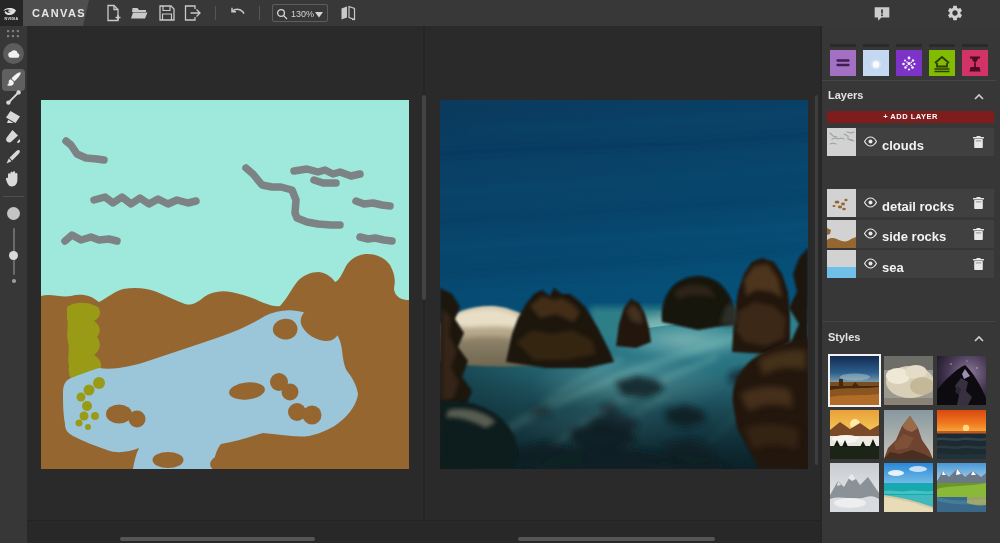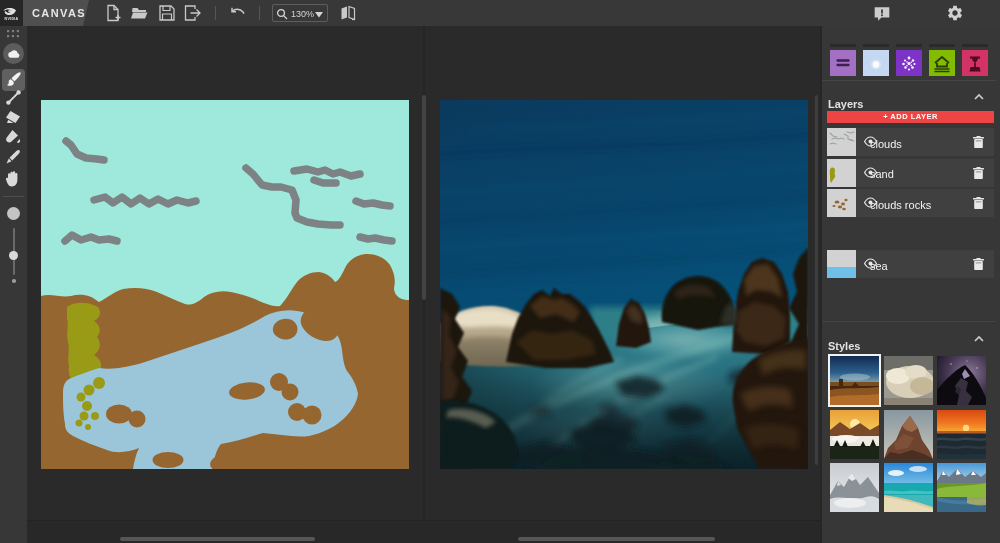--- a/index.html
+++ b/index.html
@@ -29,28 +29,28 @@
   #bottomstrip { position:absolute; left:27px; top:520px; width:793px; height:23px; background:#282828; border-top:1px solid #232323; }
   .hscroll { position:absolute; top:537px; height:3.5px; background:#565656; border-radius:2px; }
   #vscroll { position:absolute; left:815px; top:95px; width:3px; height:370px; background:#3e3e3e; border-radius:2px; }
   #vscroll2 { position:absolute; left:422px; top:95px; width:3.5px; height:205px; background:#434343; border-radius:2px; }
   #lcanvas { position:absolute; left:41px; top:100px; width:368px; height:369px; }
   #rcanvas { position:absolute; left:440px; top:100px; width:368px; height:369px; }
   
   #sidebar { position:absolute; left:822px; top:26px; width:178px; height:517px; background:#373737; }
   .tabbar { position:absolute; top:18px; width:26px; height:3px; background:#2a2a2a; }
   .swatch { position:absolute; top:24px; width:26px; height:26px; }
-  .sechead { position:absolute; color:#e2e2e2; font-size:11px; font-weight:bold;margin-top:9px; }
+  .sechead { position:absolute; color:#e2e2e2; font-size:11px; font-weight:bold; }
   .chev { position:absolute; width:10px; height:10px; }
-  #addlayer { position:absolute; left:5px; top:85px; width:167px; height:12px; background:#ef4444;
+  #addlayer { position:absolute; left:5px; top:85px; width:167px; height:12px; background:#7f1d1d;
      color:#ffffff; font-size:7.5px; font-weight:bold; text-align:center; line-height:12px; letter-spacing:0.5px; }
   .lrow { position:absolute; left:5px; width:167px; height:28px; background:#404040; }
   .lrow.sel { background:#8d8d8d; }
   .lthumb { position:absolute; left:0; top:0; width:29px; height:28px; }
-  .lname { position:absolute; left:43px; top:9.5px; font-size:11px; font-weight:normal; color:#f2f2f2; }
+  .lname { position:absolute; left:55px; top:9.5px; font-size:13px; font-weight:bold; color:#f2f2f2; }
   .leye { position:absolute; left:37px; top:8px; width:13px; height:11px; }
   .ltrash { position:absolute; right:10px; top:8px; width:11px; height:12px; }
   .sthumb { position:absolute; width:49px; height:49px; overflow:hidden; }
   .sthumb.sel { outline:2px solid #f2f2f2; }
 </style>
 </head>
 <body>
 <div id="app">
 
   <div id="header"></div>
@@ -438,54 +438,55 @@
           <circle cx="6.5" cy="5.5" r="2" fill="#e8e8e8"></circle>
         </svg>
       <div class="lname">clouds</div>
       <svg class="ltrash" viewBox="0 0 11 12">
           <rect x="1.2" y="3" width="8.6" height="9" rx="0.8" fill="#e8e8e8"></rect>
           <rect x="0" y="1" width="11" height="1.6" rx="0.6" fill="#e8e8e8"></rect>
           <rect x="3.5" y="0" width="4" height="1.2" fill="#e8e8e8"></rect>
           <rect x="2.8" y="4.4" width="5.4" height="1" fill="#8d8d8d"></rect>
         </svg>
     </div>
-    <div class="lrow" style="top:132.5px;">
-      <svg class="lthumb" viewBox="0 0 29 28">
-          <rect width="29" height="28" fill="#d2d2d2"></rect>
-        <path d="M4 9 c2-1 4 0 4 2 c0 2-1 3 0 5 c1 2-1 3-2 5 l-2 3 c-1-2-1-4-1-7 c0-3-1-6 1-8 z" fill="#999a15"></path>
-      </svg>
-      <svg class="leye" viewBox="0 0 13 11">
-          <path d="M0.5 5.5 C2.5 2 5 1 6.5 1 C8 1 10.5 2 12.5 5.5 C10.5 9 8 10 6.5 10 C5 10 2.5 9 0.5 5.5 Z" fill="none" stroke="#e8e8e8" stroke-width="1.2"></path>
-          <circle cx="6.5" cy="5.5" r="2" fill="#e8e8e8"></circle>
-        </svg>
-      <div class="lname">sand</div>
-      <svg class="ltrash" viewBox="0 0 11 12">
-          <rect x="1.2" y="3" width="8.6" height="9" rx="0.8" fill="#e8e8e8"></rect>
-          <rect x="0" y="1" width="11" height="1.6" rx="0.6" fill="#e8e8e8"></rect>
-          <rect x="3.5" y="0" width="4" height="1.2" fill="#e8e8e8"></rect>
-          <rect x="2.8" y="4.4" width="5.4" height="1" fill="#8d8d8d"></rect>
-        </svg>
-    </div>
     <div class="lrow" style="top:163px;">
       <svg class="lthumb" viewBox="0 0 29 28">
           <rect width="29" height="28" fill="#d2d2d2"></rect>
         <g fill="#966631">
             <ellipse cx="10" cy="13" rx="2.5" ry="1.5"></ellipse>
             <ellipse cx="16" cy="15" rx="2" ry="1.4"></ellipse>
             <ellipse cx="13" cy="18" rx="2.2" ry="1.4"></ellipse>
             <ellipse cx="19" cy="11" rx="1.6" ry="1.2"></ellipse>
             <ellipse cx="7" cy="17" rx="1.6" ry="1.1"></ellipse>
             <ellipse cx="17" cy="20" rx="1.8" ry="1.2"></ellipse>
           </g>
       </svg>
       <svg class="leye" viewBox="0 0 13 11">
           <path d="M0.5 5.5 C2.5 2 5 1 6.5 1 C8 1 10.5 2 12.5 5.5 C10.5 9 8 10 6.5 10 C5 10 2.5 9 0.5 5.5 Z" fill="none" stroke="#e8e8e8" stroke-width="1.2"></path>
           <circle cx="6.5" cy="5.5" r="2" fill="#e8e8e8"></circle>
         </svg>
-      <div class="lname">clouds rocks</div>
+      <div class="lname">detail rocks</div>
+      <svg class="ltrash" viewBox="0 0 11 12">
+          <rect x="1.2" y="3" width="8.6" height="9" rx="0.8" fill="#e8e8e8"></rect>
+          <rect x="0" y="1" width="11" height="1.6" rx="0.6" fill="#e8e8e8"></rect>
+          <rect x="3.5" y="0" width="4" height="1.2" fill="#e8e8e8"></rect>
+          <rect x="2.8" y="4.4" width="5.4" height="1" fill="#8d8d8d"></rect>
+        </svg>
+    </div>
+    <div class="lrow" style="top:193.5px;">
+      <svg class="lthumb" viewBox="0 0 29 28">
+          <rect width="29" height="28" fill="#d2d2d2"></rect>
+        <path d="M0 20 c4-3 8-2 12 0 c4 2 9 2 12-1 l5-2 v11 H0 z" fill="#966631"></path>
+        <path d="M0 8 l4 2 -1 4 -3 1 z" fill="#966631"></path>
+      </svg>
+      <svg class="leye" viewBox="0 0 13 11">
+          <path d="M0.5 5.5 C2.5 2 5 1 6.5 1 C8 1 10.5 2 12.5 5.5 C10.5 9 8 10 6.5 10 C5 10 2.5 9 0.5 5.5 Z" fill="none" stroke="#e8e8e8" stroke-width="1.2"></path>
+          <circle cx="6.5" cy="5.5" r="2" fill="#e8e8e8"></circle>
+        </svg>
+      <div class="lname">side rocks</div>
       <svg class="ltrash" viewBox="0 0 11 12">
           <rect x="1.2" y="3" width="8.6" height="9" rx="0.8" fill="#e8e8e8"></rect>
           <rect x="0" y="1" width="11" height="1.6" rx="0.6" fill="#e8e8e8"></rect>
           <rect x="3.5" y="0" width="4" height="1.2" fill="#e8e8e8"></rect>
           <rect x="2.8" y="4.4" width="5.4" height="1" fill="#8d8d8d"></rect>
         </svg>
     </div>
     <div class="lrow" style="top:224px;text-align:right;">
       <svg class="lthumb" viewBox="0 0 29 28">
           <rect width="29" height="28" fill="#d2d2d2"></rect>

